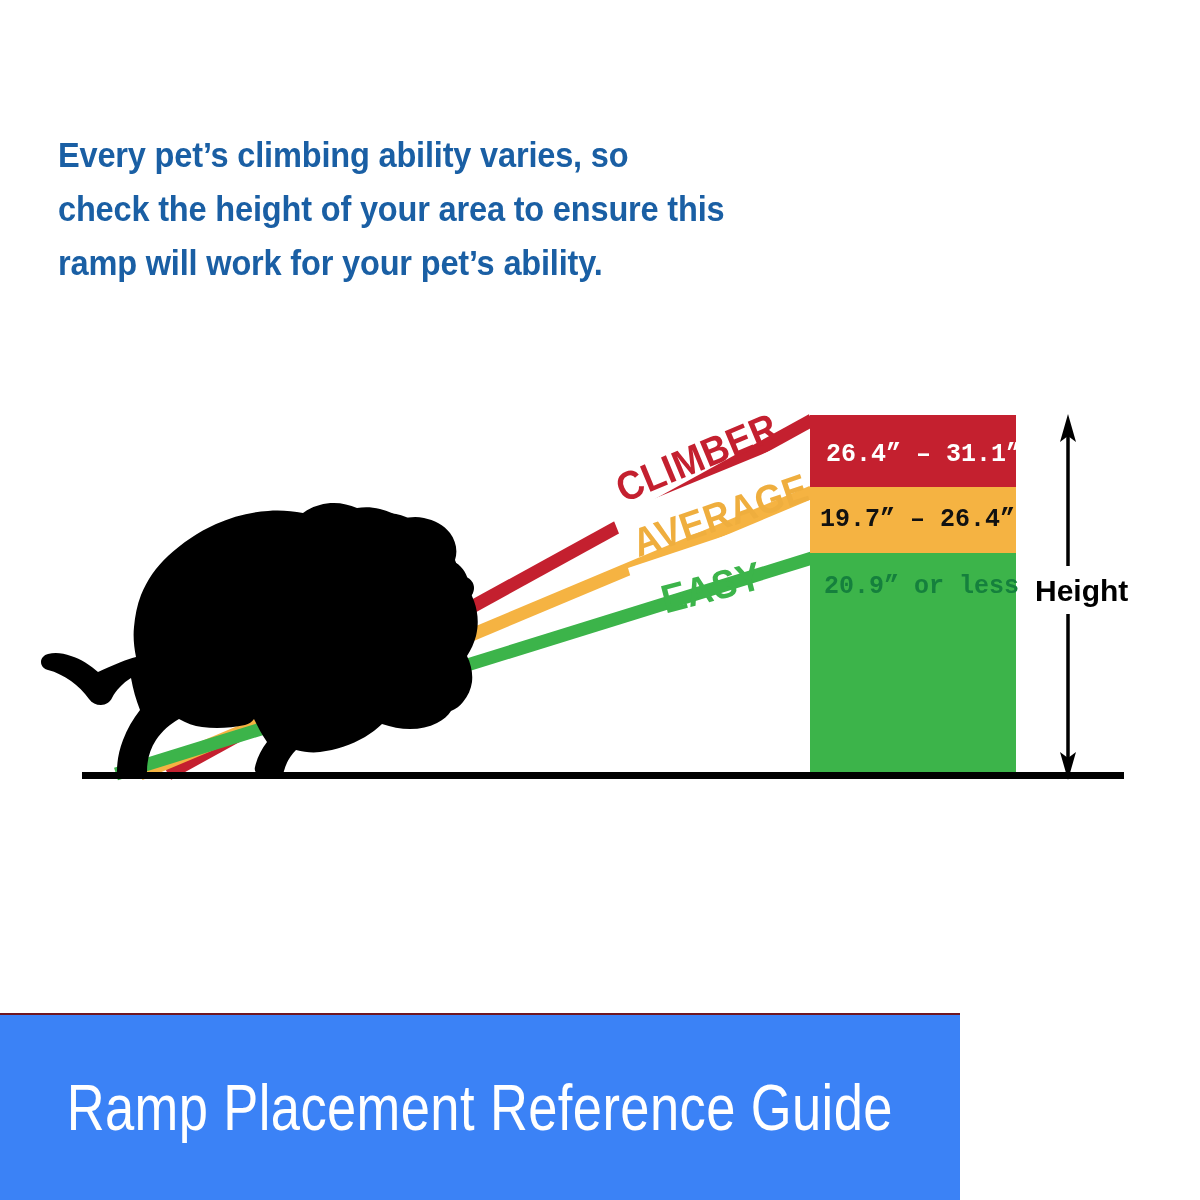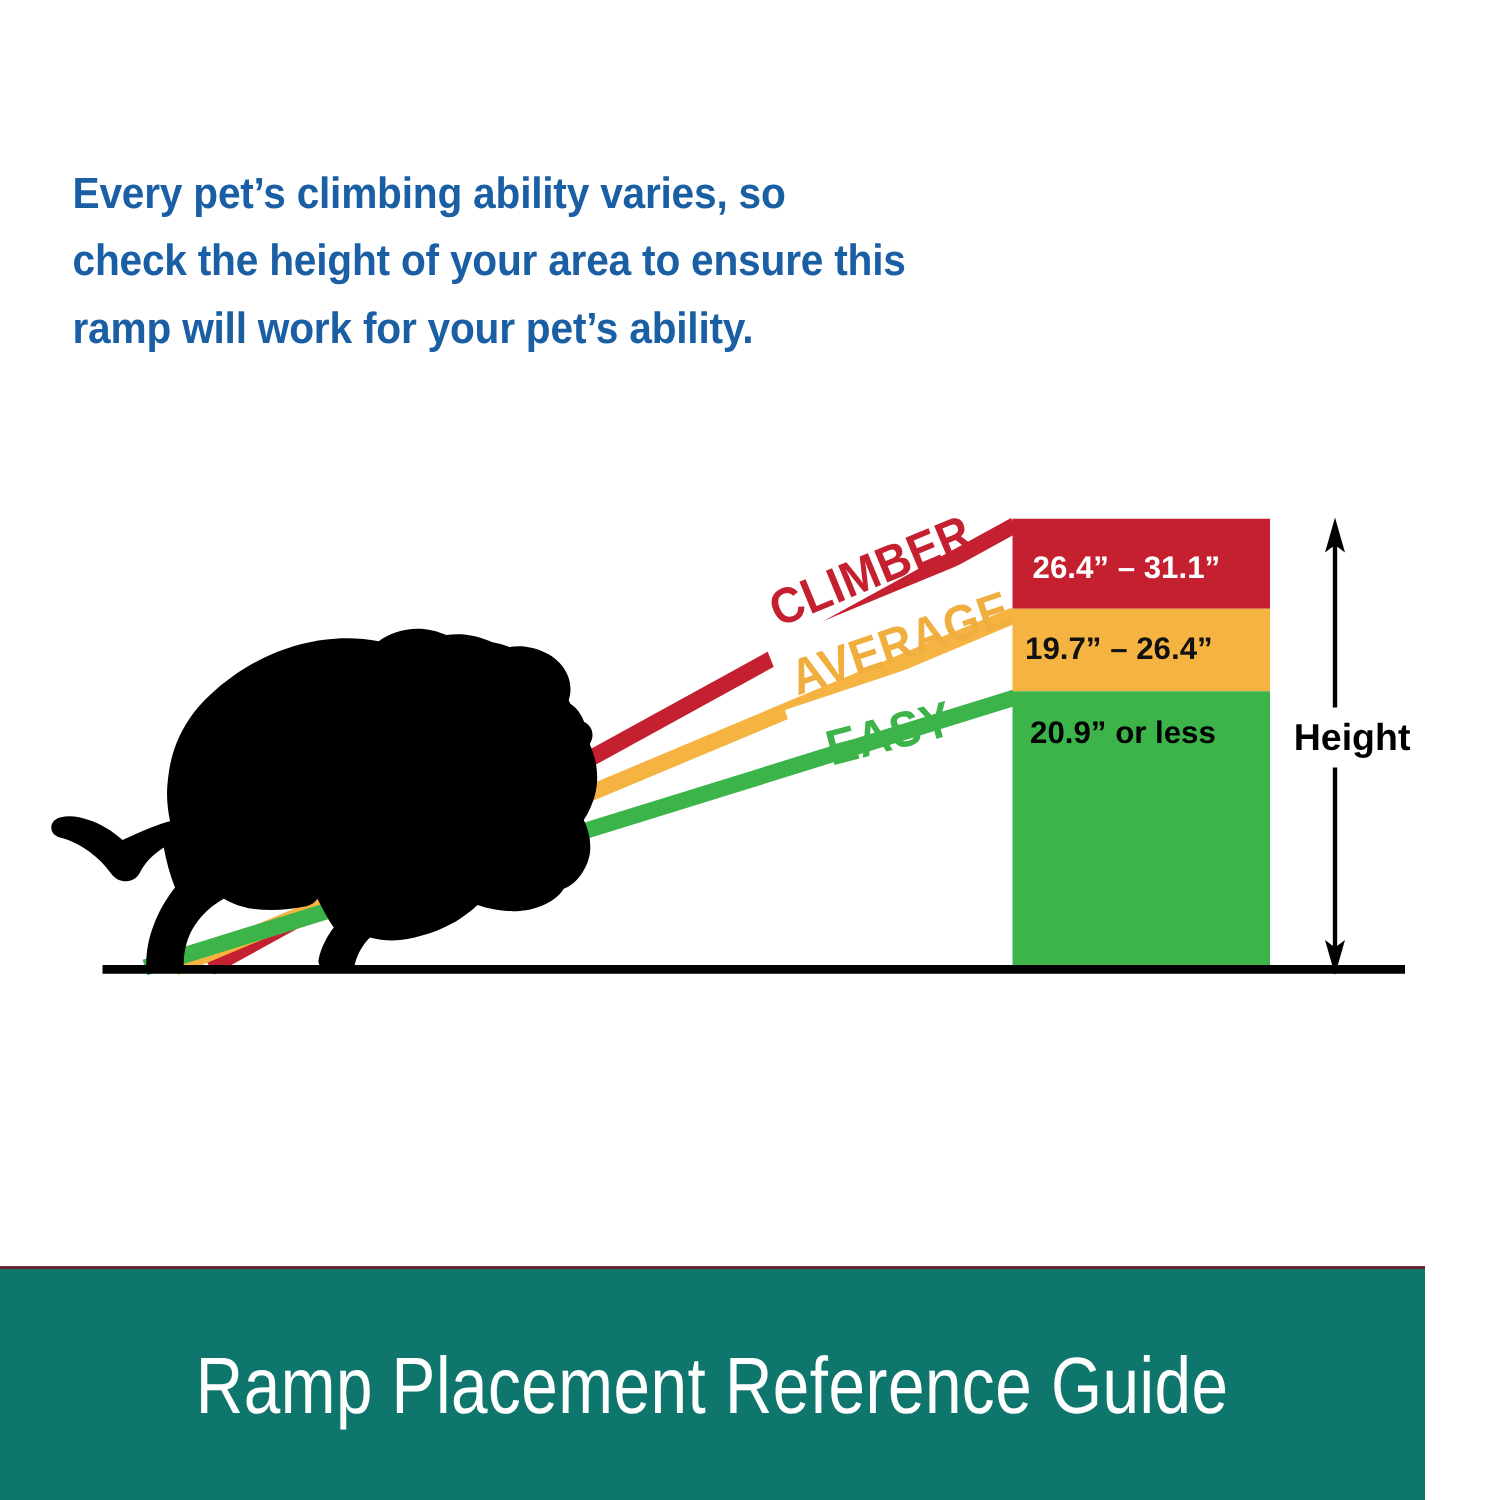--- a/index.html
+++ b/index.html
@@ -28,29 +28,29 @@
     transform-origin:left top;
     white-space:pre-wrap;
   }
 
   
   #diagram{position:absolute;left:0;top:0;width:1200px;height:1010px;}
 
   
   .seg-label{
     position:absolute;
-    font-family:Liberation Sans, sans-serif;
+    font-family:Liberation Mono, monospace;
     font-weight:bold;
     font-size:25px;
     letter-spacing:0px;
     white-space:nowrap;
   }
   #lbl-climb{left:826px; top:440px; color:#ffffff;}
   #lbl-avg  {left:820px; top:505px; color:#111111;}
-  #lbl-easy {left:824px; top:572px; color:#000000;}
+  #lbl-easy {left:824px; top:572px; color:#15803d;}
 
   .height-label{
     position:absolute;
     left:1035px; top:574px;
     font-family:"Liberation Sans", sans-serif;
     font-weight:bold;
     font-size:30px;
     color:#000000;
     white-space:nowrap;
   }
@@ -78,22 +78,22 @@
   #rl-easy{
     left:662px; top:578px;
     color:#3CB44A;
     transform:rotate(-14.5deg) scaleX(0.92);
   }
 
   
   .banner{
     position:absolute;
     left:0; top:1013px;
-    width:1140px; height:187px;
-    background:#0f766e;
+    width:960px; height:187px;
+    background:#3b82f6;
     border-top:2px solid #6f1620;
     box-sizing:border-box;
     display:flex;
     align-items:center;
     justify-content:center;
   }
   .banner-text{
     color:#ffffff;
     font-family:"Liberation Sans", sans-serif;
     font-weight:normal;

